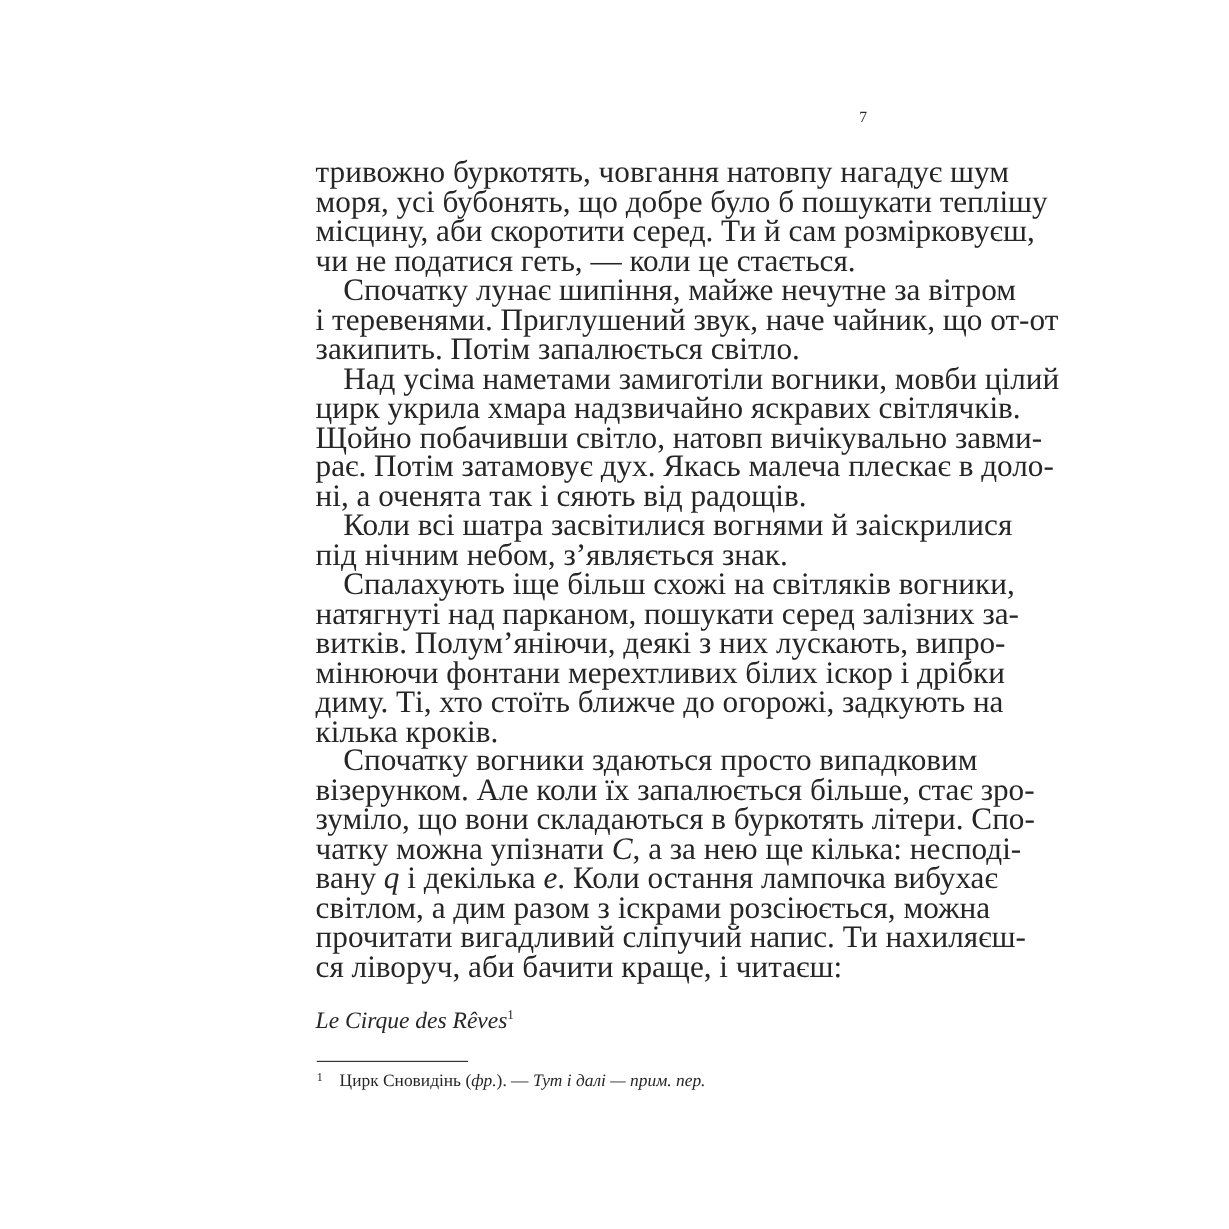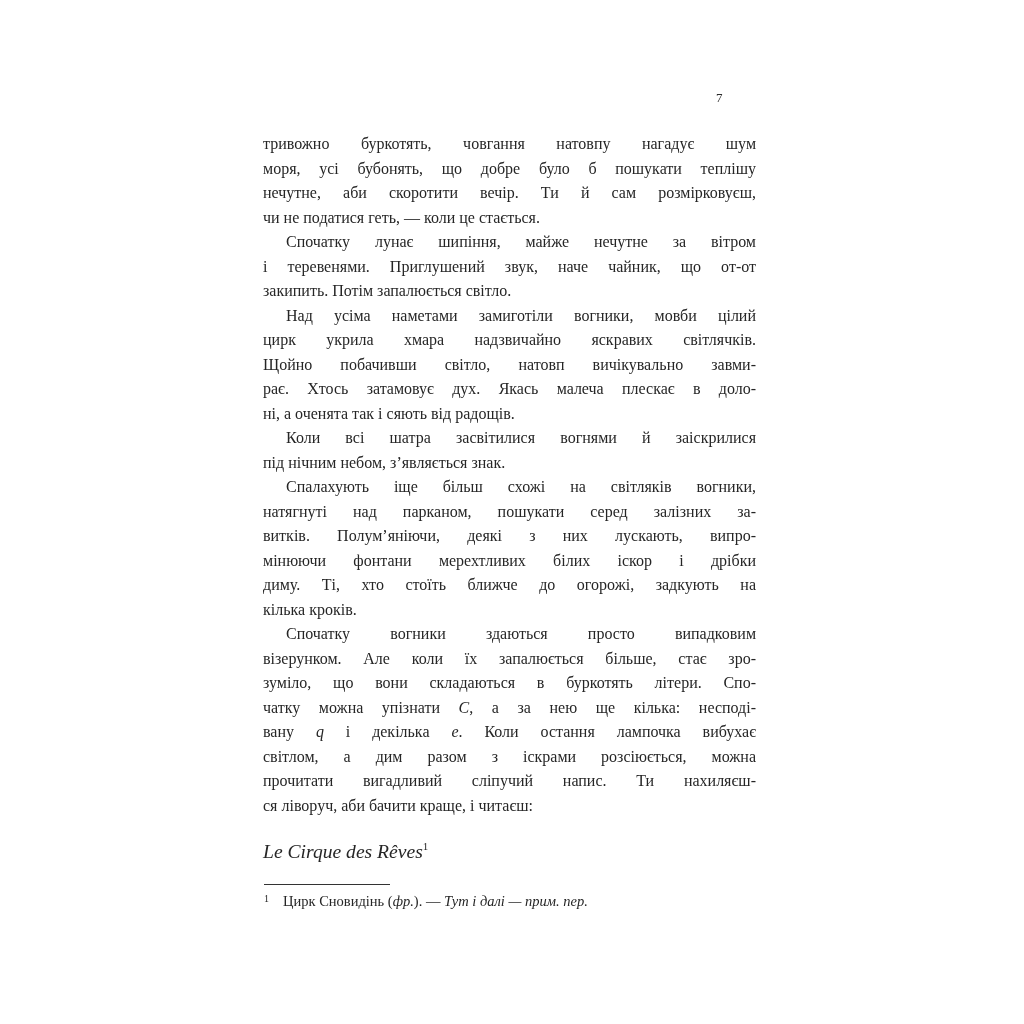--- a/index.html
+++ b/index.html
@@ -1,49 +1,49 @@
 <!DOCTYPE html>
 <html><head>
 <meta charset="utf-8">
 <style>
   html, body { margin: 0; padding: 0; background: #ffffff; }
   body { width: 1024px; height: 1024px; position: relative; overflow: hidden;
          font-family: "DejaVu Serif", "Liberation Serif", serif; color: #262626; }
   .page-number { position: absolute; top: 90px; left: 716px; font-size: 13px; color: #2a2a2a;
                  font-family: "Liberation Serif", serif; }
   .text-block { position: absolute; left: 263px; top: 132px; width: 493px;
-                font-family: "Liberation Serif", serif; font-size: 16px; line-height: 24.5px; }
+                font-family: "Liberation Serif", serif; font-size: 26px; line-height: 24.5px; }
   .line { white-space: nowrap; height: 24.5px; text-align: justify; text-align-last: justify; display: block; }
   .line.last { text-align-last: left; }
   .indent { padding-left: 23px; }
   .title { position: absolute; top: 840px; left: 263px; width: 493px; text-align: left;
            font-family: "Liberation Serif", serif; font-style: italic; font-size: 19.6px; }
   .title sup { font-size: 11px; font-style: normal; vertical-align: 8px; }
   .fn-rule { position: absolute; top: 884px; left: 264px; width: 126px; height: 1px; background: #333; }
   .footnote { position: absolute; top: 893px; left: 264px; font-family: "Liberation Serif", serif; font-size: 14.5px; }
   .fn-mark { font-size: 10px; position: relative; top: -4px; margin-right: 14px; }
   i { font-style: italic; }
 </style>
 </head>
 <body>
 
 <div class="page-number">7</div>
 
 <div class="text-block" id="text-block">
     <div class="line">тривожно буркотять, човгання натовпу нагадує шум</div>
     <div class="line">моря, усі бубонять, що добре було б пошукати теплішу</div>
-    <div class="line">нечутне, аби скоротити вечір. Ти й сам розмірковуєш,</div>
+    <div class="line">місцину, аби скоротити серед. Ти й сам розмірковуєш,</div>
     <div class="line last">чи не податися геть, — коли це стається.</div>
     <div class="line indent">Спочатку лунає шипіння, майже нечутне за вітром</div>
     <div class="line">і теревенями. Приглушений звук, наче чайник, що от-от</div>
     <div class="line last">закипить. Потім запалюється світло.</div>
     <div class="line indent">Над усіма наметами замиготіли вогники, мовби цілий</div>
     <div class="line">цирк укрила хмара надзвичайно яскравих світлячків.</div>
     <div class="line">Щойно побачивши світло, натовп вичікувально завми-</div>
-    <div class="line">рає. Хтось затамовує дух. Якась малеча плескає в доло-</div>
+    <div class="line">рає. Потім затамовує дух. Якась малеча плескає в доло-</div>
     <div class="line last">ні, а оченята так і сяють від радощів.</div>
     <div class="line indent">Коли всі шатра засвітилися вогнями й заіскрилися</div>
     <div class="line last">під нічним небом, з’являється знак.</div>
     <div class="line indent">Спалахують іще більш схожі на світляків вогники,</div>
     <div class="line">натягнуті над парканом, пошукати серед залізних за-</div>
     <div class="line">витків. Полум’яніючи, деякі з них лускають, випро-</div>
     <div class="line">мінюючи фонтани мерехтливих білих іскор і дрібки</div>
     <div class="line">диму. Ті, хто стоїть ближче до огорожі, задкують на</div>
     <div class="line last">кілька кроків.</div>
     <div class="line indent">Спочатку вогники здаються просто випадковим</div>

